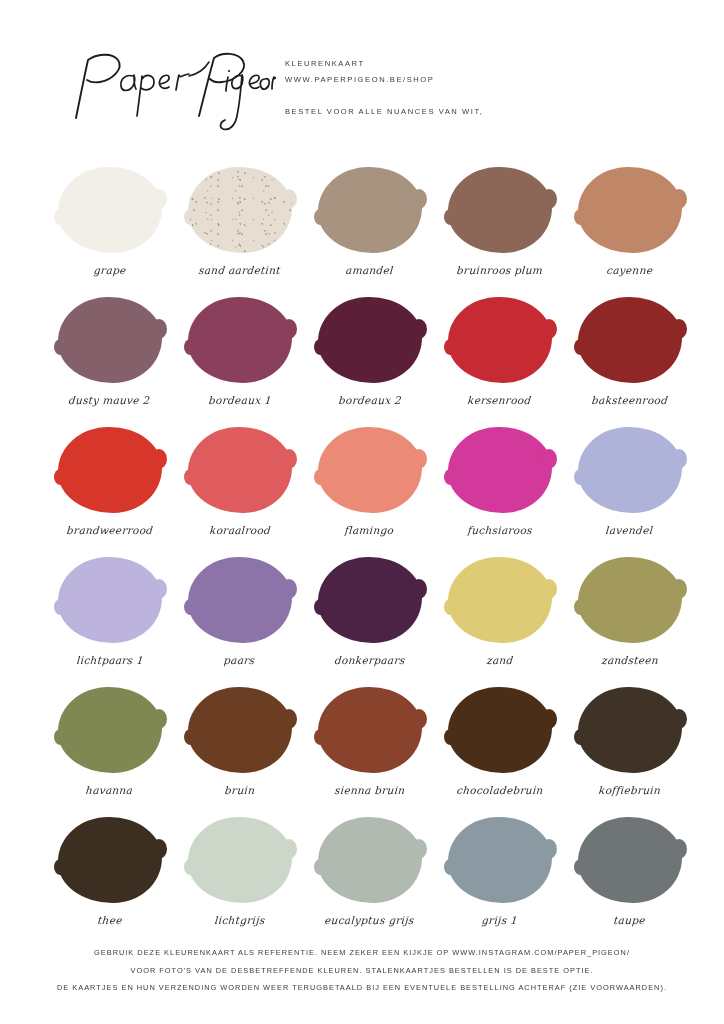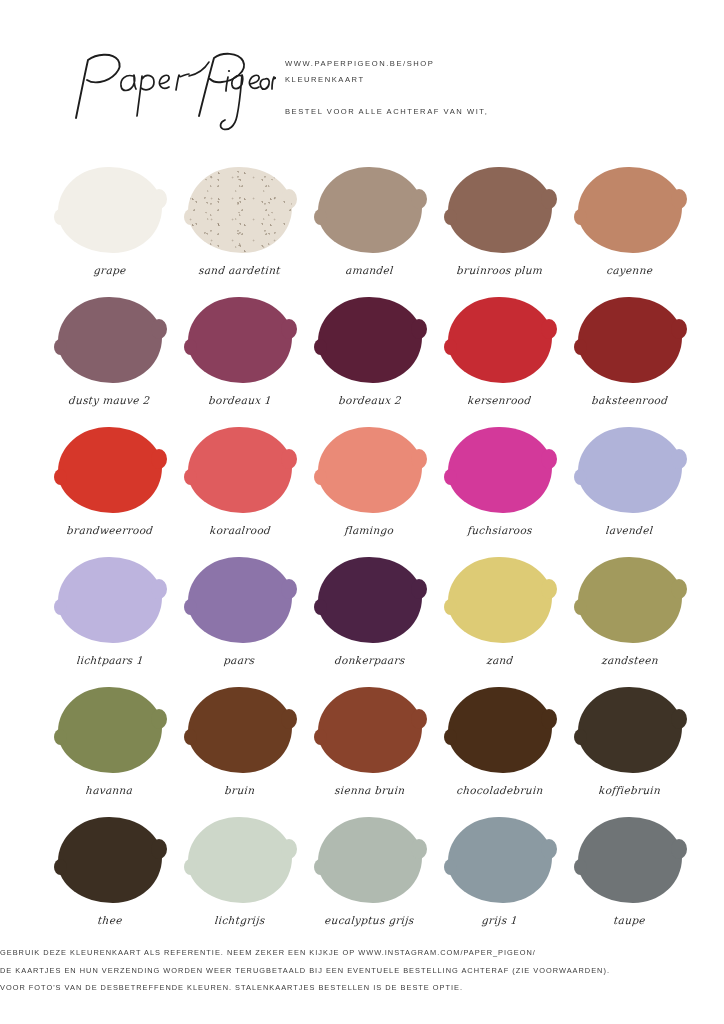--- a/index.html
+++ b/index.html
@@ -131,21 +131,21 @@
     white-space: nowrap;
     transform: skewX(-6deg);
   }
 
   
   .footer {
     position: absolute;
     left: 0;
     top: 944px;
     width: 724px;
-    text-align: left;
+    text-align: center;
   }
   .footer-line {
     font-size: 7.4px;
     letter-spacing: 1.0px;
     line-height: 17.5px;
     color: #3a3a3a;
     white-space: nowrap;
   }
 </style>
 </head>
@@ -179,24 +179,24 @@
         <path d="M184 38 C 189 37, 194 35, 193 31 C 192 28, 186 29, 184 34 C 182 39, 186 45, 193 41" stroke-width="1.7"></path>
 
         <path d="M199 33 C 195 33, 193 37, 195 41 C 197 45, 202 43, 203 38 C 204 34, 202 32, 199 33" stroke-width="1.7"></path>
 
         <path d="M206 43 C 206 38, 207 33, 208 31 C 208 35, 210 30, 213 31" stroke-width="1.7"></path>
       </g>
     </svg>
   </div>
 
   <div class="header-info">
+    <div class="header-line">KLEURENKAART</div>
     <div class="header-line">WWW.PAPERPIGEON.BE/SHOP</div>
-    <div class="header-line">KLEURENKAART</div>
     <div class="header-block-gap"></div>
-    <div class="header-line">BESTEL VOOR ALLE ACHTERAF VAN WIT,</div>
+    <div class="header-line">BESTEL VOOR ALLE NUANCES VAN WIT,</div>
   </div>
 </div>
 
 <div class="grid">
     <div class="row">
       <div class="cell">
         <div class="swatch-wrap">
           <div class="swatch" style="background: rgb(242, 239, 232);"></div>
           <div class="swatch-speckle"></div>
         </div>
@@ -413,15 +413,15 @@
           <div class="swatch" style="background: rgb(111, 116, 118);"></div>
           <div class="swatch-speckle"></div>
         </div>
         <div class="swatch-label">taupe</div>
       </div>
     </div>
   </div>
 
 <div class="footer">
   <div class="footer-line">GEBRUIK DEZE KLEURENKAART ALS REFERENTIE. NEEM ZEKER EEN KIJKJE OP WWW.INSTAGRAM.COM/PAPER_PIGEON/</div>
+  <div class="footer-line">VOOR FOTO'S VAN DE DESBETREFFENDE KLEUREN. STALENKAARTJES BESTELLEN IS DE BESTE OPTIE.</div>
   <div class="footer-line">DE KAARTJES EN HUN VERZENDING WORDEN WEER TERUGBETAALD BIJ EEN EVENTUELE BESTELLING ACHTERAF (ZIE VOORWAARDEN).</div>
-  <div class="footer-line">VOOR FOTO'S VAN DE DESBETREFFENDE KLEUREN. STALENKAARTJES BESTELLEN IS DE BESTE OPTIE.</div>
 </div>
 
 </body></html>

